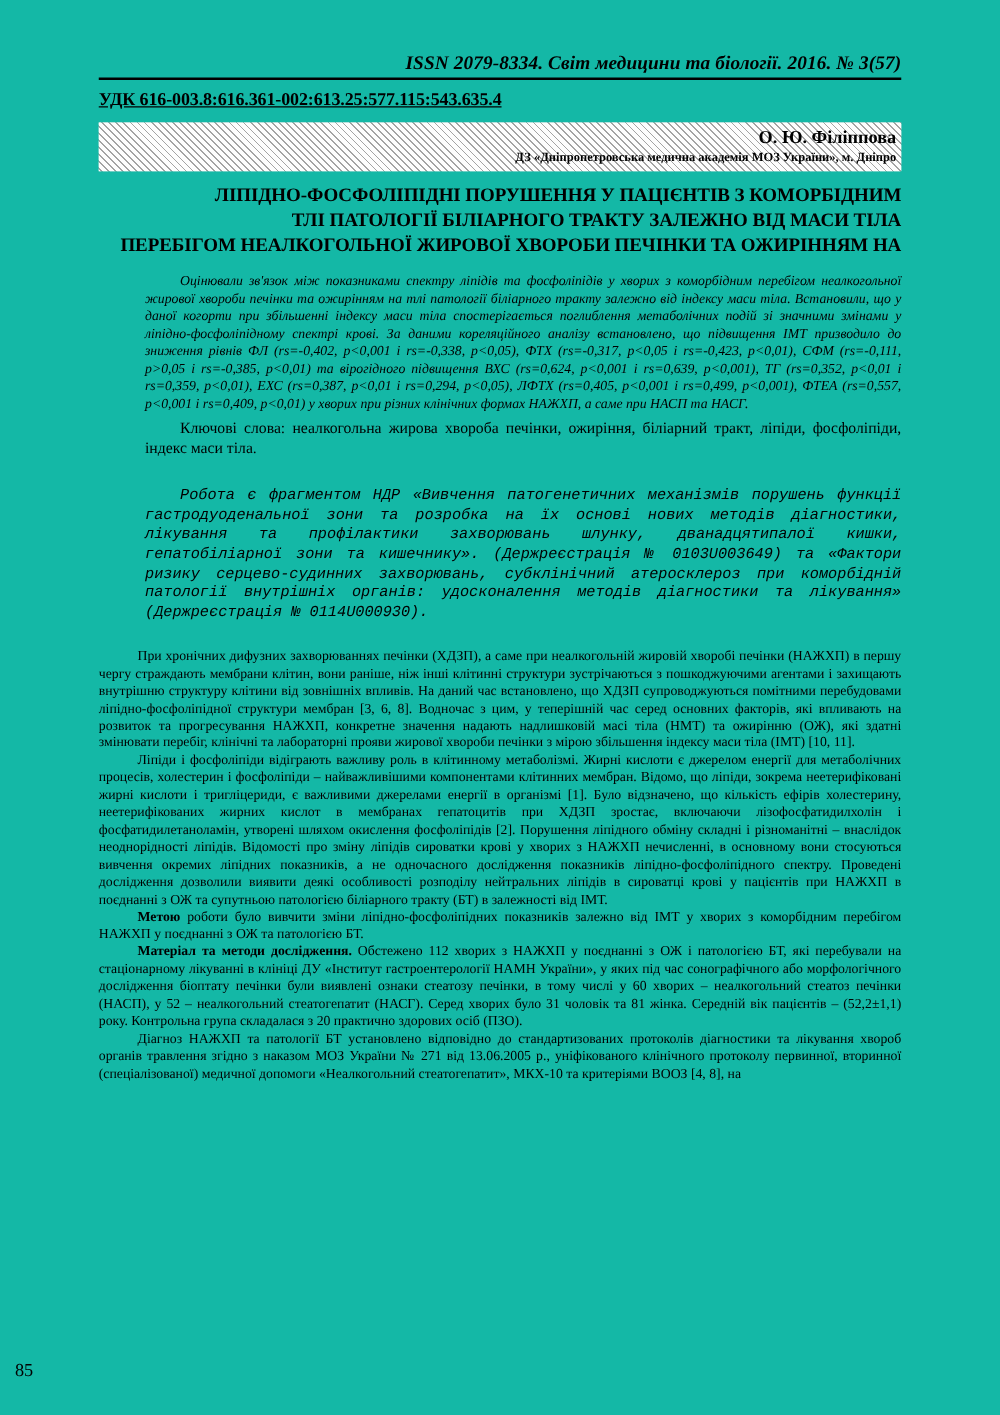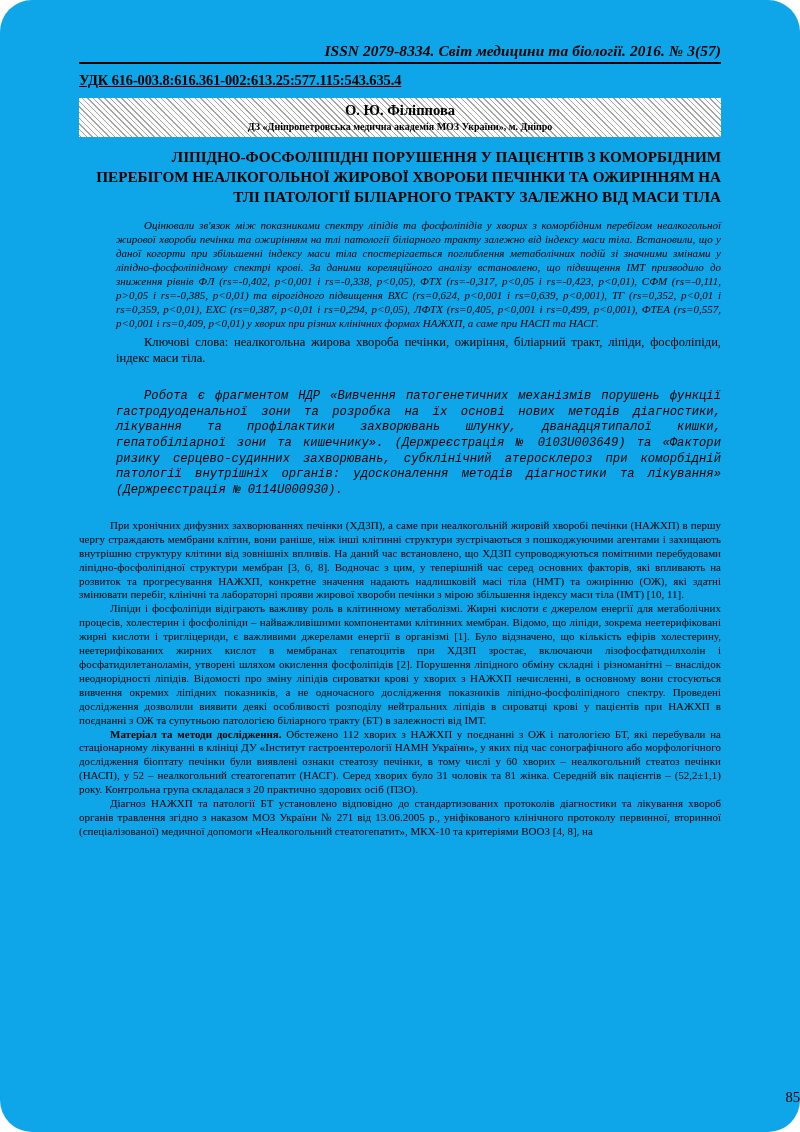--- a/index.html
+++ b/index.html
@@ -9,25 +9,24 @@
   }
   body {
     font-family: "Liberation Serif", "DejaVu Serif", serif;
     color: #000000;
   }
   .page {
     position: relative;
     width: 800px;
     height: 1132px;
     margin: 0 auto;
-    background: #0ea5e9;
+    background: #14b8a6;
     box-sizing: border-box;
     padding: 0;
     overflow: hidden;
-    border-radius: 32px;
   }
   .content {
     position: absolute;
     left: 79px;
     top: 0;
     width: 642px;
   }
 
   
   .running-head {
@@ -60,21 +59,21 @@
     background-image:
       repeating-linear-gradient(
         45deg,
         rgba(255,255,255,0.95) 0px,
         rgba(255,255,255,0.95) 1px,
         rgba(120,120,120,0.55) 1px,
         rgba(120,120,120,0.55) 2px,
         rgba(255,255,255,0.95) 2px,
         rgba(255,255,255,0.95) 4px
       );
-    text-align: center;
+    text-align: right;
     padding: 3px 4px 4px 4px;
     margin-bottom: 10px;
   }
   .author-name {
     font-weight: bold;
     font-size: 14.6px;
     line-height: 1.32;
   }
   .author-affil {
     font-weight: bold;
@@ -135,24 +134,24 @@
     text-align: justify;
     text-indent: 31px;
     margin: 0;
     hyphens: none;
   }
   p.body b { font-weight: bold; }
 
   
   .folio {
     position: absolute;
-    left: 2px;
+    left: 12px;
     right: 0;
     top: 1089px;
-    text-align: right;
+    text-align: left;
     font-size: 14.6px;
   }
 </style>
 </head>
 <body>
 
 <div class="page">
 
   <div class="content">
 
@@ -161,42 +160,45 @@
 
     <div class="udk">УДК 616-003.8:616.361-002:613.25:577.115:543.635.4</div>
 
     <div class="author-block">
       <div class="author-name">О. Ю. Філіппова</div>
       <div class="author-affil">ДЗ «Дніпропетровська медична академія МОЗ України», м. Дніпро</div>
     </div>
 
     <div class="title">
       <div>ЛІПІДНО-ФОСФОЛІПІДНІ ПОРУШЕННЯ У ПАЦІЄНТІВ З КОМОРБІДНИМ</div>
+      <div>ТЛІ ПАТОЛОГІЇ БІЛІАРНОГО ТРАКТУ ЗАЛЕЖНО ВІД МАСИ ТІЛА</div>
       <div>ПЕРЕБІГОМ НЕАЛКОГОЛЬНОЇ ЖИРОВОЇ ХВОРОБИ ПЕЧІНКИ ТА ОЖИРІННЯМ НА</div>
-      <div>ТЛІ ПАТОЛОГІЇ БІЛІАРНОГО ТРАКТУ ЗАЛЕЖНО ВІД МАСИ ТІЛА</div>
     </div>
 
     <p class="abstract">Оцінювали зв'язок між показниками спектру ліпідів та фосфоліпідів у хворих з коморбідним перебігом неалкогольної жирової хвороби печінки та ожирінням на тлі патології біліарного тракту залежно від індексу маси тіла. Встановили, що у даної когорти при збільшенні індексу маси тіла спостерігається поглиблення метаболічних подій зі значними змінами у ліпідно-фосфоліпідному спектрі крові. За даними кореляційного аналізу встановлено, що підвищення ІМТ призводило до зниження рівнів ФЛ (rs=-0,402, p&lt;0,001 і rs=-0,338, p&lt;0,05), ФТХ (rs=-0,317, p&lt;0,05 і rs=-0,423, p&lt;0,01), СФМ (rs=-0,111, p&gt;0,05 і rs=-0,385, p&lt;0,01) та вірогідного підвищення ВХС (rs=0,624, p&lt;0,001 і rs=0,639, p&lt;0,001), ТГ (rs=0,352, p&lt;0,01 і rs=0,359, p&lt;0,01), ЕХС (rs=0,387, p&lt;0,01 і rs=0,294, p&lt;0,05), ЛФТХ (rs=0,405, p&lt;0,001 і rs=0,499, p&lt;0,001), ФТЕА (rs=0,557, p&lt;0,001 і rs=0,409, p&lt;0,01) у хворих при різних клінічних формах НАЖХП, а саме при НАСП та НАСГ.</p>
 
     <p class="keywords">
       <b>Ключові слова:</b><span> </span><span>неалкогольна жирова хвороба печінки, ожиріння, біліарний тракт, ліпіди, фосфоліпіди, індекс маси тіла.</span>
     </p>
 
     <p class="funding">Робота є фрагментом НДР «Вивчення патогенетичних механізмів порушень функції гастродуоденальної зони та розробка на їх основі нових методів діагностики, лікування та профілактики захворювань шлунку, дванадцятипалої кишки, гепатобіліарної зони та кишечнику». (Держреєстрація № 0103U003649) та «Фактори ризику серцево-судинних захворювань, субклінічний атеросклероз при коморбідній патології внутрішніх органів: удосконалення методів діагностики та лікування» (Держреєстрація № 0114U000930).</p>
 
     <div class="body-wrap">
 
       <p class="body">
         <span>При хронічних дифузних захворюваннях печінки (ХДЗП), а саме при неалкогольній жировій хворобі печінки (НАЖХП) в першу чергу страждають мембрани клітин, вони раніше, ніж інші клітинні структури зустрічаються з пошкоджуючими агентами і захищають внутрішню структуру клітини від зовнішніх впливів. На даний час встановлено, що ХДЗП супроводжуються помітними перебудовами ліпідно-фосфоліпідної структури мембран [3, 6, 8]. Водночас з цим, у теперішній час серед основних факторів, які впливають на розвиток та прогресування НАЖХП, конкретне значення надають надлишковій масі тіла (НМТ) та ожирінню (ОЖ), які здатні змінювати перебіг, клінічні та лабораторні прояви жирової хвороби печінки з мірою збільшення індексу маси тіла (ІМТ) [10, 11].</span>
       </p>
 
       <p class="body">
         <span>Ліпіди і фосфоліпіди відіграють важливу роль в клітинному метаболізмі. Жирні кислоти є джерелом енергії для метаболічних процесів, холестерин і фосфоліпіди – найважливішими компонентами клітинних мембран. Відомо, що ліпіди, зокрема неетерифіковані жирні кислоти і тригліцериди, є важливими джерелами енергії в організмі [1]. Було відзначено, що кількість ефірів холестерину, неетерифікованих жирних кислот в мембранах гепатоцитів  при ХДЗП зростає, включаючи лізофосфатидилхолін і фосфатидилетаноламін, утворені шляхом окислення фосфоліпідів [2]. Порушення ліпідного обміну складні і різноманітні – внаслідок неоднорідності ліпідів. Відомості про зміну ліпідів сироватки крові у хворих з НАЖХП нечисленні, в основному вони стосуються вивчення окремих ліпідних показників, а не одночасного дослідження показників ліпідно-фосфоліпідного спектру. Проведені дослідження дозволили виявити деякі особливості розподілу нейтральних ліпідів в сироватці крові у пацієнтів при НАЖХП в поєднанні з ОЖ та супутньою патологією біліарного тракту (БТ) в залежності від ІМТ.</span>
       </p>
 
+      <p class="body">
+        <b>Метою</b><span> роботи було вивчити зміни ліпідно-фосфоліпідних показників залежно від ІМТ у хворих з коморбідним перебігом НАЖХП у поєднанні з ОЖ та патологією БТ.</span>
+      </p>
 
       <p class="body">
         <b>Матеріал та методи дослідження.</b><span> Обстежено 112 хворих з НАЖХП у поєднанні з ОЖ і патологією БТ, які перебували на стаціонарному лікуванні в клініці ДУ «Інститут гастроентерології НАМН України», у яких під час сонографічного або морфологічного дослідження біоптату печінки були виявлені ознаки стеатозу печінки, в тому числі у 60 хворих – неалкогольний стеатоз печінки (НАСП), у 52 – неалкогольний стеатогепатит (НАСГ). Серед хворих було 31 чоловік та 81 жінка. Середній вік пацієнтів – (52,2±1,1) року. Контрольна група складалася з 20 практично здорових осіб (ПЗО).</span>
       </p>
 
       <p class="body">
         <span>Діагноз НАЖХП та патології БТ установлено відповідно до стандартизованих протоколів діагностики та лікування хвороб органів травлення згідно з наказом МОЗ України № 271 від 13.06.2005 р., уніфікованого клінічного протоколу первинної, вторинної (спеціалізованої) медичної допомоги «Неалкогольний стеатогепатит», МКХ-10 та критеріями ВООЗ [4, 8], на</span>
       </p>
 
     </div>

